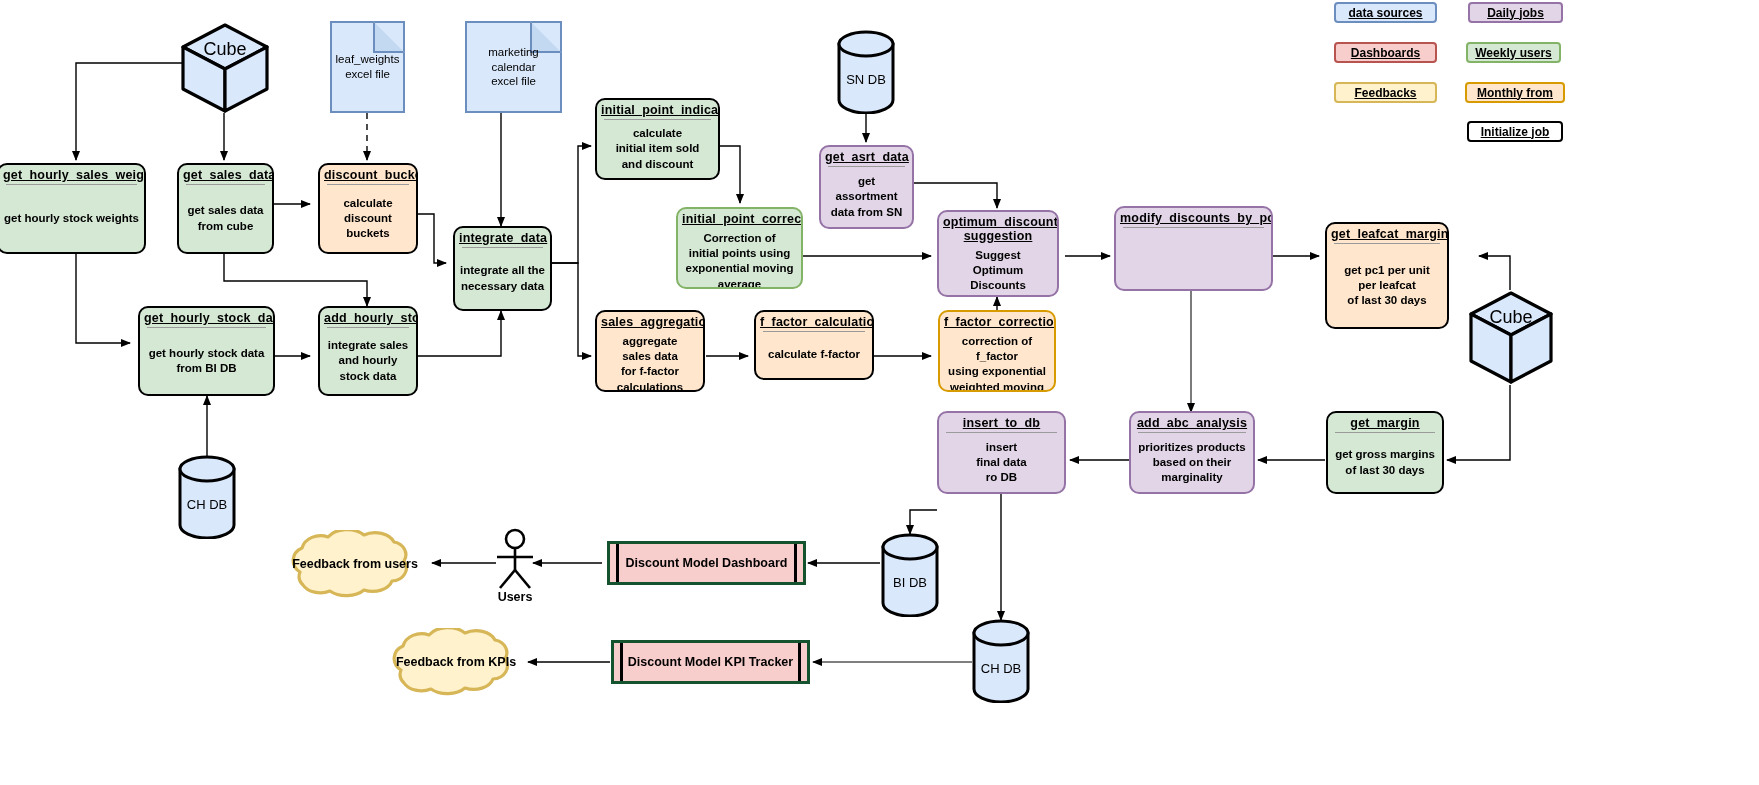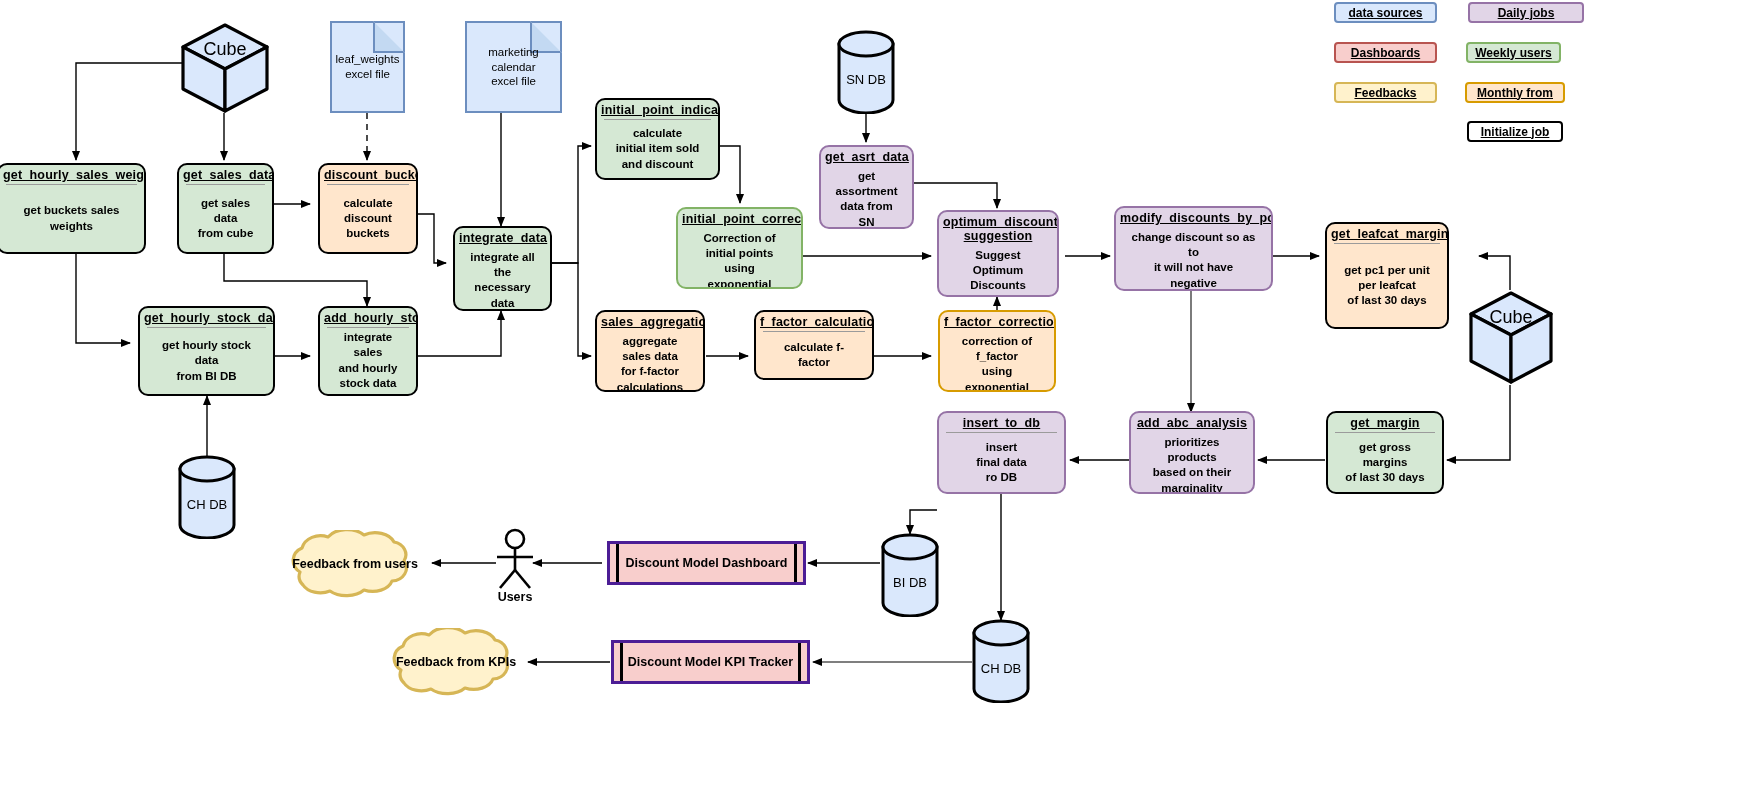--- a/index.html
+++ b/index.html
@@ -9,21 +9,21 @@
 
   
   .node{position:absolute;box-sizing:border-box;border-radius:10px;
         display:flex;flex-direction:column;align-items:stretch;overflow:hidden;}
   .node .ttl{font-size:12.5px;font-weight:bold;text-align:center;
              text-decoration:underline;letter-spacing:.2px;padding:3px 4px 2px;
              line-height:1.12;color:#000;}
   .node .sep{height:1px;background:#9b9b9b;margin:0 7px;}
   .node .body{flex:1;display:flex;align-items:center;justify-content:center;
               text-align:center;font-size:11.5px;font-weight:bold;line-height:1.32;
-              padding:3px 15px;color:#000;}
+              padding:3px 5px;color:#000;}
 
   
   .green  {background:#d5e8d4;border:2.6px solid #000;}
   .greenw {background:#d5e8d4;border:2.6px solid #82b366;}
   .orange {background:#ffe6cc;border:2.6px solid #000;}
   .orangew{background:#ffe6cc;border:2.6px solid #d79b00;}
   .purple {background:#e1d5e7;border:2.2px solid #9673a6;}
 
   
   .chip{position:absolute;box-sizing:border-box;border-radius:4px;
@@ -48,21 +48,21 @@
   
   .cube{position:absolute;}
   .cube svg{display:block;}
   .cube .lbl{position:absolute;width:100%;text-align:center;font-size:18px;color:#000;}
 
   
   .db{position:absolute;}
   .db .lbl{position:absolute;width:100%;text-align:center;font-size:13px;color:#000;}
 
   
-  .dash{position:absolute;box-sizing:border-box;background:#f8cecc;border:3px solid #4c1d95;
+  .dash{position:absolute;box-sizing:border-box;background:#f8cecc;border:3px solid #14532d;
         display:flex;align-items:center;justify-content:center;
         font-size:12.5px;font-weight:bold;color:#000;}
   .dash .bl{position:absolute;left:6px;top:0;bottom:0;width:3px;background:#000;}
   .dash .br{position:absolute;right:6px;top:0;bottom:0;width:3px;background:#000;}
 
   
   .cloud{position:absolute;display:flex;align-items:center;justify-content:center;}
   .cloud .lbl{position:relative;z-index:2;font-size:12.5px;font-weight:bold;color:#000;text-align:center;}
 
   
@@ -153,21 +153,21 @@
 
       <path d="M496,563 L432,563" marker-end="url(#ah)"></path>
 
       <path d="M972,662 L813,662" stroke="#555" marker-end="url(#ah)"></path>
 
       <path d="M610,662 L528,662" marker-end="url(#ah)"></path>
     </g>
   </svg>
 
   <div class="chip c-src" style="left:1334px;top:2px;width:103px;height:21px;">data sources</div>
-  <div class="chip c-day" style="left:1468px;top:2px;width:116px;height:21px;">Daily jobs</div>
+  <div class="chip c-day" style="left:1468px;top:2px;width:95px;height:21px;">Daily jobs</div>
   <div class="chip c-dash" style="left:1334px;top:42px;width:103px;height:21px;">Dashboards</div>
   <div class="chip c-wk" style="left:1466px;top:42px;width:95px;height:21px;">Weekly users</div>
   <div class="chip c-fb" style="left:1334px;top:82px;width:103px;height:21px;">Feedbacks</div>
   <div class="chip c-mo" style="left:1465px;top:82px;width:100px;height:21px;">Monthly from</div>
   <div class="chip c-init" style="left:1467px;top:121px;width:96px;height:21px;">Initialize job</div>
 
   <div class="cube" style="left:180px;top:22px;width:90px;height:92px;">
     <svg width="90" height="92" viewBox="0 0 90 92">
       <polygon points="45,3 87,25 45,47 3,25" fill="#dae8fc" stroke="#000" stroke-width="3.2" stroke-linejoin="round"></polygon>
       <polygon points="3,25 45,47 45,89 3,67" fill="#dae8fc" stroke="#000" stroke-width="3.2" stroke-linejoin="round"></polygon>
@@ -230,21 +230,21 @@
     <svg width="60" height="84" viewBox="0 0 60 84">
       <path d="M3,14 L3,70 a27,13 0 0 0 54,0 L57,14 z" fill="#dae8fc" stroke="#000" stroke-width="3"></path>
       <ellipse cx="30" cy="14" rx="27" ry="12" fill="#dae8fc" stroke="#000" stroke-width="3"></ellipse>
     </svg>
     <div class="lbl" style="top:42px;">CH DB</div>
   </div>
 
   <div class="node green" style="left:-3px;top:163px;width:149px;height:91px;">
     <div class="ttl">get_hourly_sales_weights</div>
     <div class="sep"></div>
-    <div class="body">get buckets sales weights</div>
+    <div class="body">get hourly stock weights</div>
   </div>
 
   <div class="node green" style="left:177px;top:163px;width:97px;height:91px;">
     <div class="ttl">get_sales_data</div>
     <div class="sep"></div>
     <div class="body">get sales data<br>from cube</div>
   </div>
 
   <div class="node orange" style="left:318px;top:163px;width:100px;height:91px;">
     <div class="ttl">discount_bucket</div>
@@ -308,21 +308,20 @@
 
   <div class="node purple" style="left:937px;top:210px;width:122px;height:87px;">
     <div class="ttl">optimum_discount_<br>suggestion</div>
     <div class="sep"></div>
     <div class="body">Suggest<br>Optimum<br>Discounts</div>
   </div>
 
   <div class="node purple" style="left:1114px;top:206px;width:159px;height:85px;">
     <div class="ttl">modify_discounts_by_pc1</div>
     <div class="sep"></div>
-    <div class="body">change discount so as to<br>it will not have negative<br>effects on PC1</div>
   </div>
 
   <div class="node orange" style="left:1325px;top:222px;width:124px;height:107px;">
     <div class="ttl">get_leafcat_margin</div>
     <div class="sep"></div>
     <div class="body">get pc1 per unit<br>per leafcat<br>of last 30 days</div>
   </div>
 
   <div class="node purple" style="left:937px;top:411px;width:129px;height:83px;">
     <div class="ttl">insert_to_db</div>

